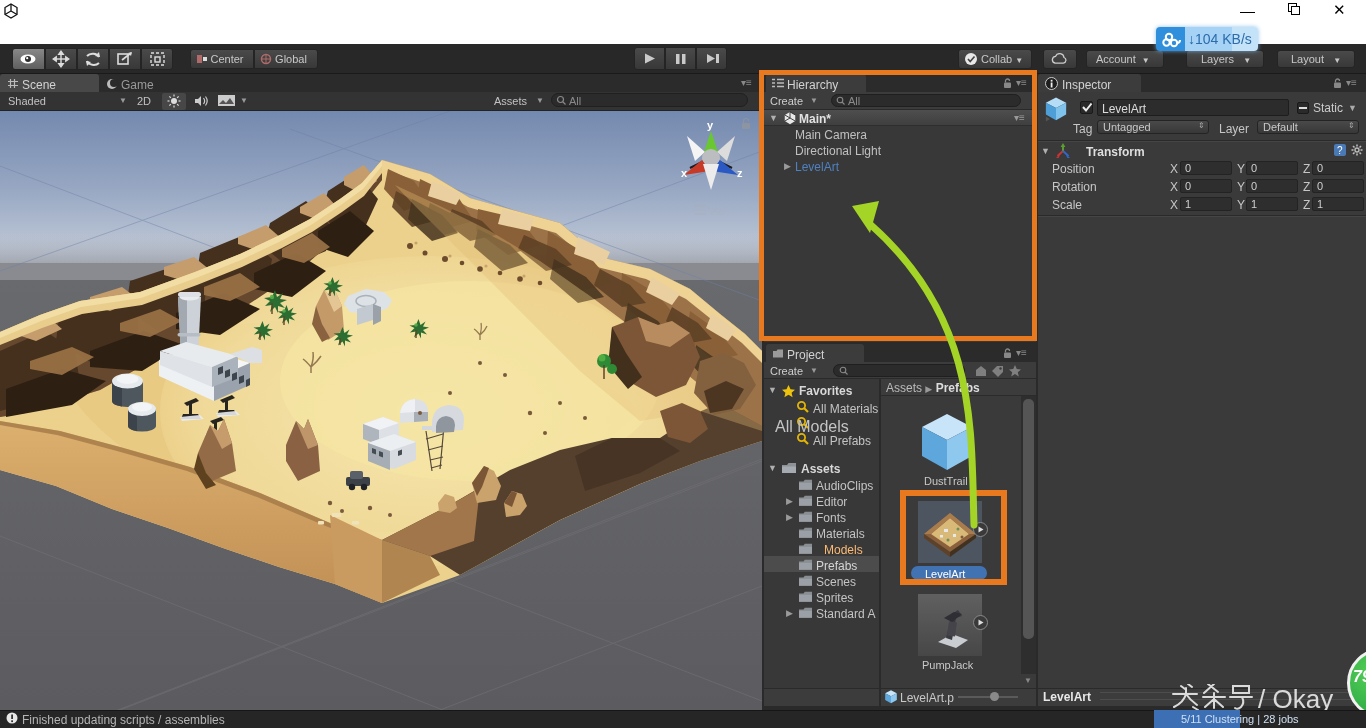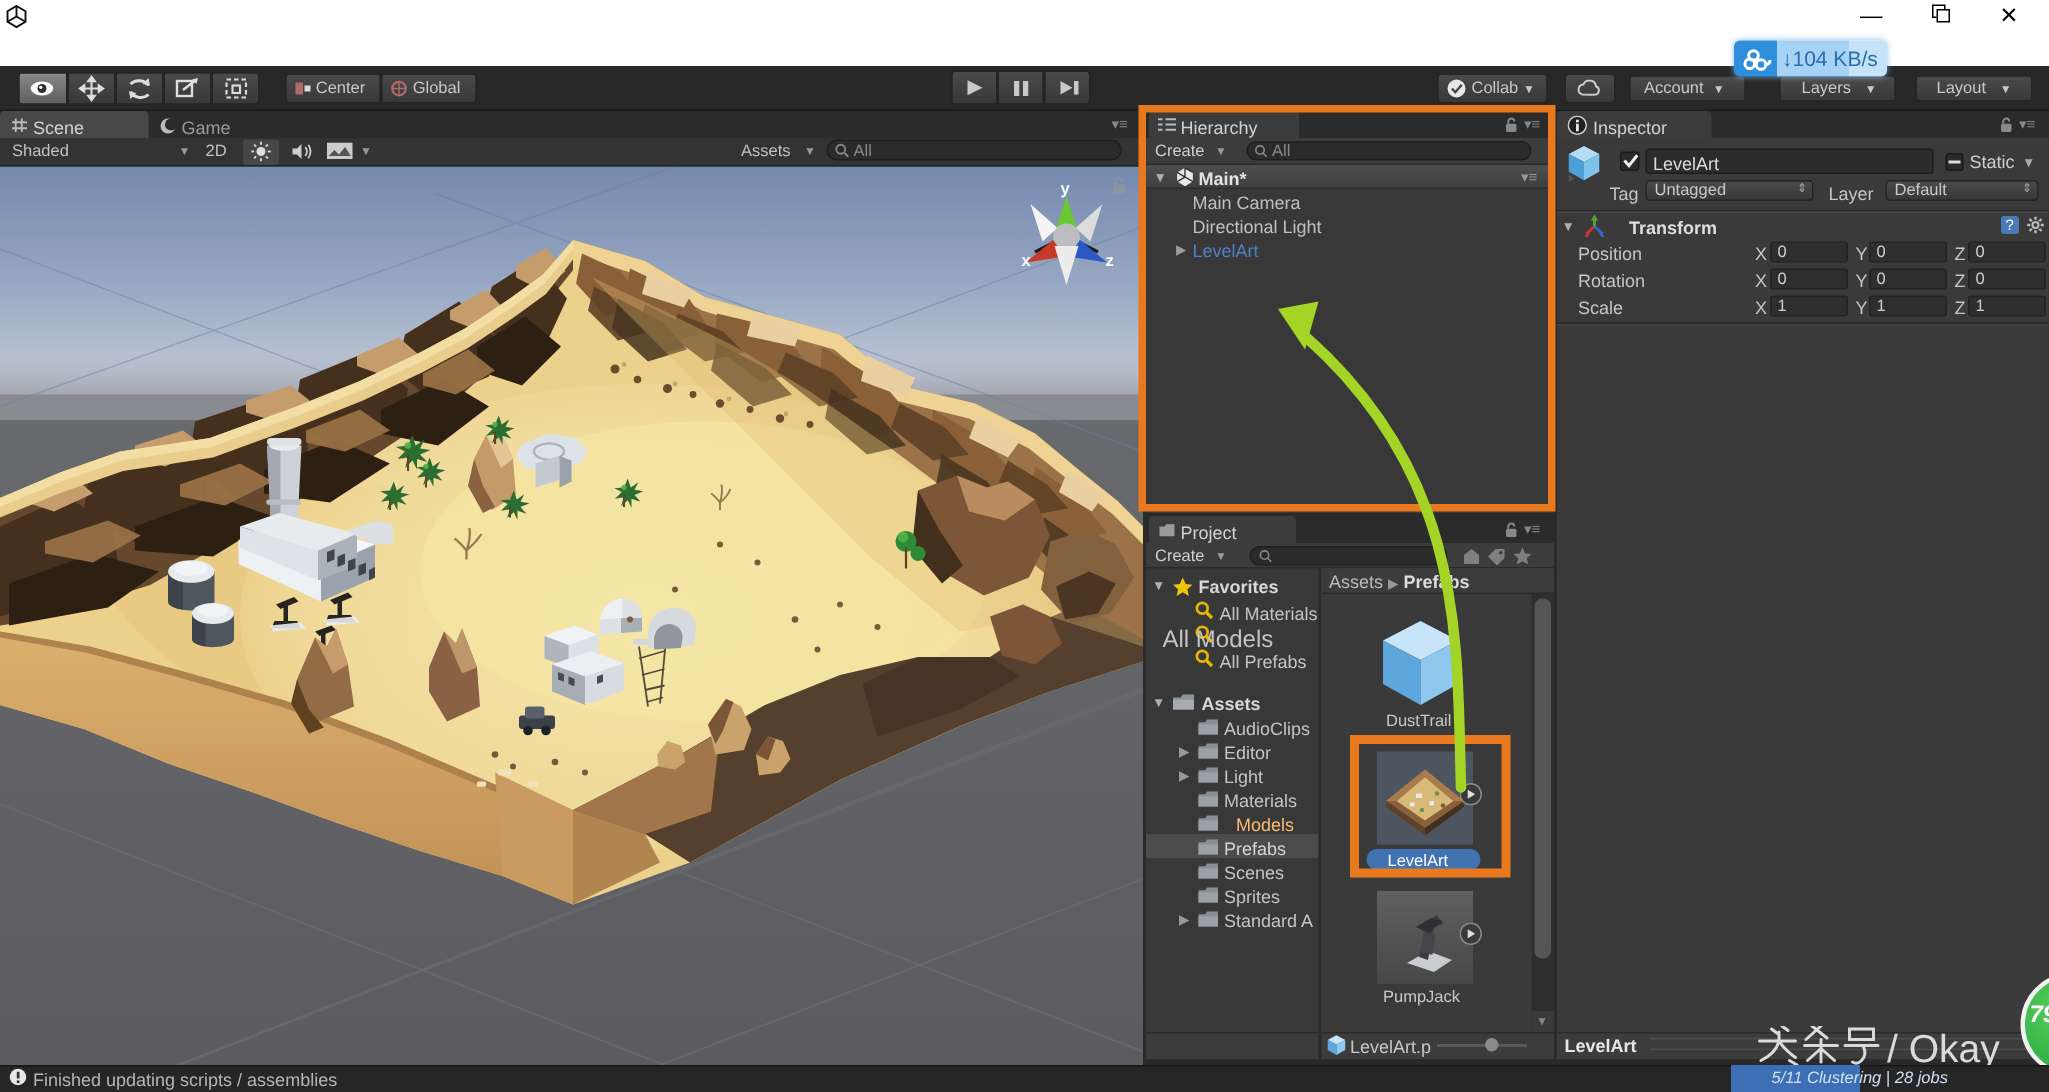--- a/index.html
+++ b/index.html
@@ -629,21 +629,21 @@
 <svg class="abs" style="left:798px;top:494px;" width="15" height="13">
       <path d="M1 3.5 l4.5 0 1.3 -1.8 7.2 0 0 10 -13 0 Z" fill="#898e92"></path>
       <path d="M1 4.8 l13 0 0 6.9 -13 0 Z" fill="#9aa0a5"></path>
     </svg>
     <div class="abs txt" style="left:816px;top:495px;font-size:12px;color:#c4c4c4;">Editor</div>
 <div class="abs txt" style="left:786px;top:512px;font-size:9px;color:#9a9a9a;">▶</div>
 <svg class="abs" style="left:798px;top:510px;" width="15" height="13">
       <path d="M1 3.5 l4.5 0 1.3 -1.8 7.2 0 0 10 -13 0 Z" fill="#898e92"></path>
       <path d="M1 4.8 l13 0 0 6.9 -13 0 Z" fill="#9aa0a5"></path>
     </svg>
-    <div class="abs txt" style="left:816px;top:511px;font-size:12px;color:#c4c4c4;">Light</div>
+    <div class="abs txt" style="left:816px;top:511px;font-size:12px;color:#c4c4c4;">Fonts</div>
 <svg class="abs" style="left:798px;top:526px;" width="15" height="13">
       <path d="M1 3.5 l4.5 0 1.3 -1.8 7.2 0 0 10 -13 0 Z" fill="#898e92"></path>
       <path d="M1 4.8 l13 0 0 6.9 -13 0 Z" fill="#9aa0a5"></path>
     </svg>
     <div class="abs txt" style="left:816px;top:527px;font-size:12px;color:#c4c4c4;">Materials</div>
 <svg class="abs" style="left:798px;top:542px;" width="15" height="13">
       <path d="M1 3.5 l4.5 0 1.3 -1.8 7.2 0 0 10 -13 0 Z" fill="#898e92"></path>
       <path d="M1 4.8 l13 0 0 6.9 -13 0 Z" fill="#9aa0a5"></path>
     </svg>
     <div class="abs txt" style="left:824px;top:543px;font-size:12px;color:#fdba74;">Models</div>
@@ -865,15 +865,15 @@
 <div class="abs" style="left:1353px;top:668px;font-size:16px;color:#fff;font-weight:bold;font-style:italic;">79</div>
 
 <div class="abs" style="left:0;top:710px;width:1366px;height:18px;background:#262626;border-top:1px solid #161616;"></div>
 <svg class="abs" style="left:6px;top:712px;" width="12" height="12">
       <circle cx="6" cy="6" r="5.5" fill="#e8e8e8"></circle>
       <rect x="5.2" y="2.5" width="1.8" height="4.5" fill="#333"></rect>
       <rect x="5.2" y="8.3" width="1.8" height="1.8" fill="#333"></rect>
     </svg>
 <div class="abs txt" style="left:22px;top:713px;font-size:12px;color:#b5b5b5;">Finished updating scripts / assemblies</div>
 <div class="abs" style="left:1154px;top:710px;width:86px;height:18px;background:#3c6fb4;"></div>
-<div class="abs txt" style="left:1181px;top:713px;font-size:11px;color:#cfe0f2;font-style:italic;">5/11 Clustering | 28 jobs</div>
+<div class="abs txt" style="left:1181px;top:713px;font-size:11px;color:#cfe0f2;">5/11 Clustering | 28 jobs</div>
 
 </div>
 
 </body></html>

